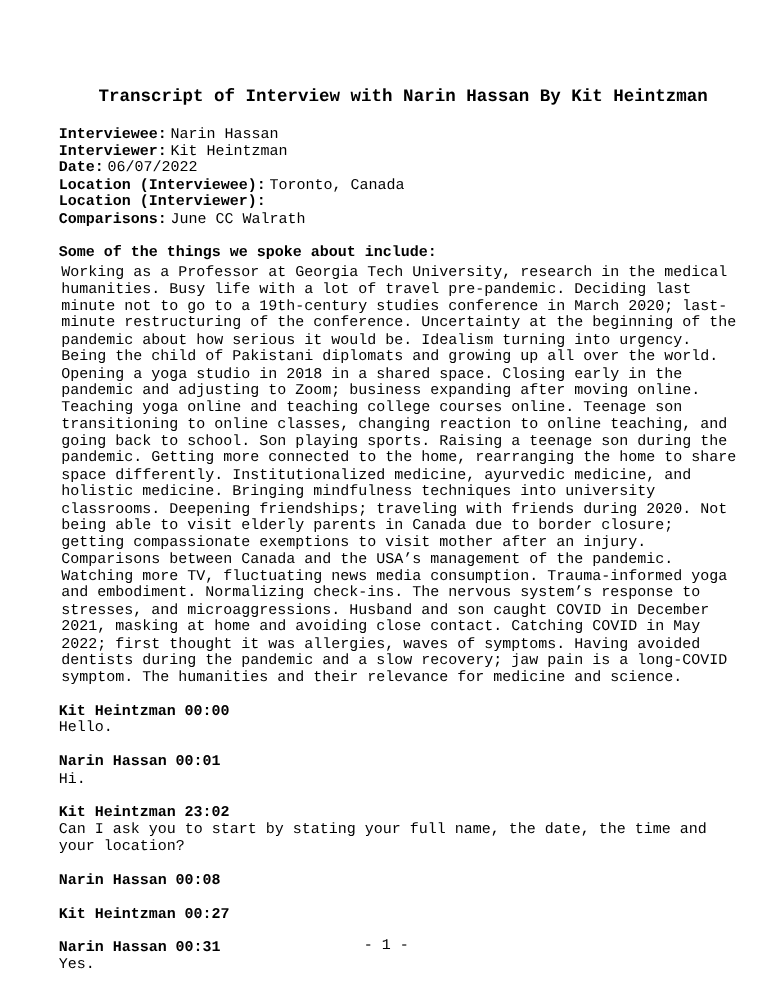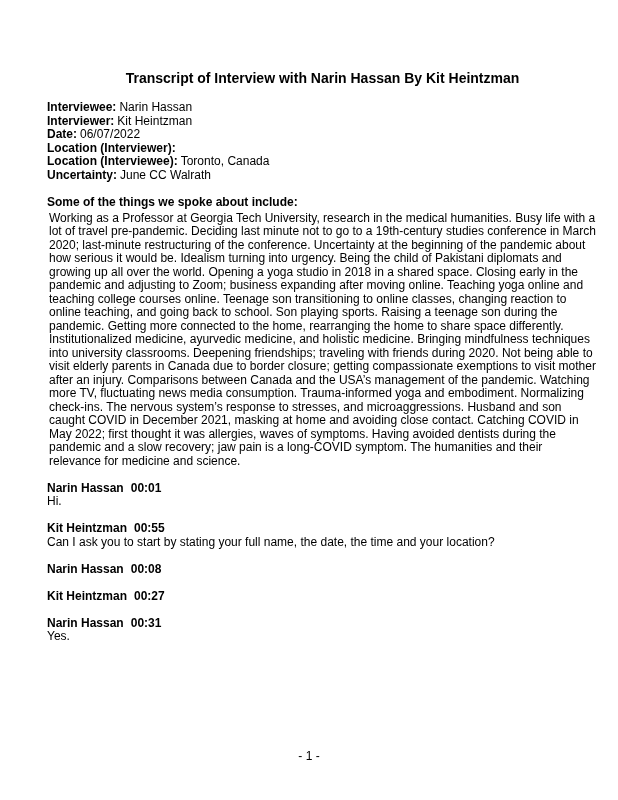--- a/index.html
+++ b/index.html
@@ -7,21 +7,21 @@
     padding: 0;
     background: #ffffff;
   }
   .page {
     position: relative;
     width: 618px;
     height: 800px;
     box-sizing: border-box;
     background: #ffffff;
     color: #000000;
-    font-family: Liberation Sans, sans-serif;
+    font-family: Liberation Mono, monospace;
     font-size: 12px;
     line-height: 13.5px;
     padding: 70px 20px 0 47px;
     overflow: hidden;
   }
   .doc-title {
     font-size: 14px;
     line-height: 16px;
     font-weight: 700;
     text-align: center;
@@ -63,52 +63,56 @@
 
       <div class="meta-row">
         <span class="meta-label">Interviewer:</span><span class="meta-value">Kit Heintzman</span>
       </div>
 
       <div class="meta-row">
         <span class="meta-label">Date:</span><span class="meta-value">06/07/2022</span>
       </div>
 
       <div class="meta-row">
+        <span class="meta-label">Location (Interviewee):</span><span class="meta-value">Toronto, Canada</span>
+      </div>
+
+      <div class="meta-row">
         <span class="meta-label">Location (Interviewer):</span><span class="meta-value"></span>
       </div>
 
       <div class="meta-row">
-        <span class="meta-label">Location (Interviewee):</span><span class="meta-value">Toronto, Canada</span>
-      </div>
-
-      <div class="meta-row">
-        <span class="meta-label">Uncertainty:</span><span class="meta-value">June CC Walrath</span>
+        <span class="meta-label">Comparisons:</span><span class="meta-value">June CC Walrath</span>
       </div>
     </div>
 
   <div class="summary">
     <div class="summary-heading">Some of the things we spoke about include:</div>
     <p class="summary-text">Working as a Professor at Georgia Tech University, research in the medical humanities. Busy life with a lot of travel pre-pandemic. Deciding last minute not to go to a 19th-century studies conference in March 2020; last-minute restructuring of the conference. Uncertainty at the beginning of the pandemic about how serious it would be. Idealism turning into urgency. Being the child of Pakistani diplomats and growing up all over the world. Opening a yoga studio in 2018 in a shared space. Closing early in the pandemic and adjusting to Zoom; business expanding after moving online. Teaching yoga online and teaching college courses online. Teenage son transitioning to online classes, changing reaction to online teaching, and going back to school. Son playing sports. Raising a teenage son during the pandemic. Getting more connected to the home, rearranging the home to share space differently. Institutionalized medicine, ayurvedic medicine, and holistic medicine. Bringing mindfulness techniques into university classrooms. Deepening friendships; traveling with friends during 2020. Not being able to visit elderly parents in Canada due to border closure; getting compassionate exemptions to visit mother after an injury. Comparisons between Canada and the USA’s management of the pandemic. Watching more TV, fluctuating news media consumption. Trauma-informed yoga and embodiment. Normalizing check-ins. The nervous system’s response to stresses, and microaggressions. Husband and son caught COVID in December 2021, masking at home and avoiding close contact. Catching COVID in May 2022; first thought it was allergies, waves of symptoms. Having avoided dentists during the pandemic and a slow recovery; jaw pain is a long-COVID symptom. The humanities and their relevance for medicine and science.</p>
   </div>
 
   <div class="transcript">
 
       <div class="transcript-turn">
+        <div class="turn-header">
+          <span class="turn-speaker">Kit Heintzman</span><span class="turn-timestamp">00:00</span>
+        </div>
+        <p class="turn-text">Hello.</p>
       </div>
 
       <div class="transcript-turn">
         <div class="turn-header">
           <span class="turn-speaker">Narin Hassan</span><span class="turn-timestamp">00:01</span>
         </div>
         <p class="turn-text">Hi.</p>
       </div>
 
       <div class="transcript-turn">
         <div class="turn-header">
-          <span class="turn-speaker">Kit Heintzman</span><span class="turn-timestamp">00:55</span>
+          <span class="turn-speaker">Kit Heintzman</span><span class="turn-timestamp">23:02</span>
         </div>
         <p class="turn-text">Can I ask you to start by stating your full name, the date, the time and your location?</p>
       </div>
 
       <div class="transcript-turn">
         <div class="turn-header">
           <span class="turn-speaker">Narin Hassan</span><span class="turn-timestamp">00:08</span>
         </div>
       </div>
 

